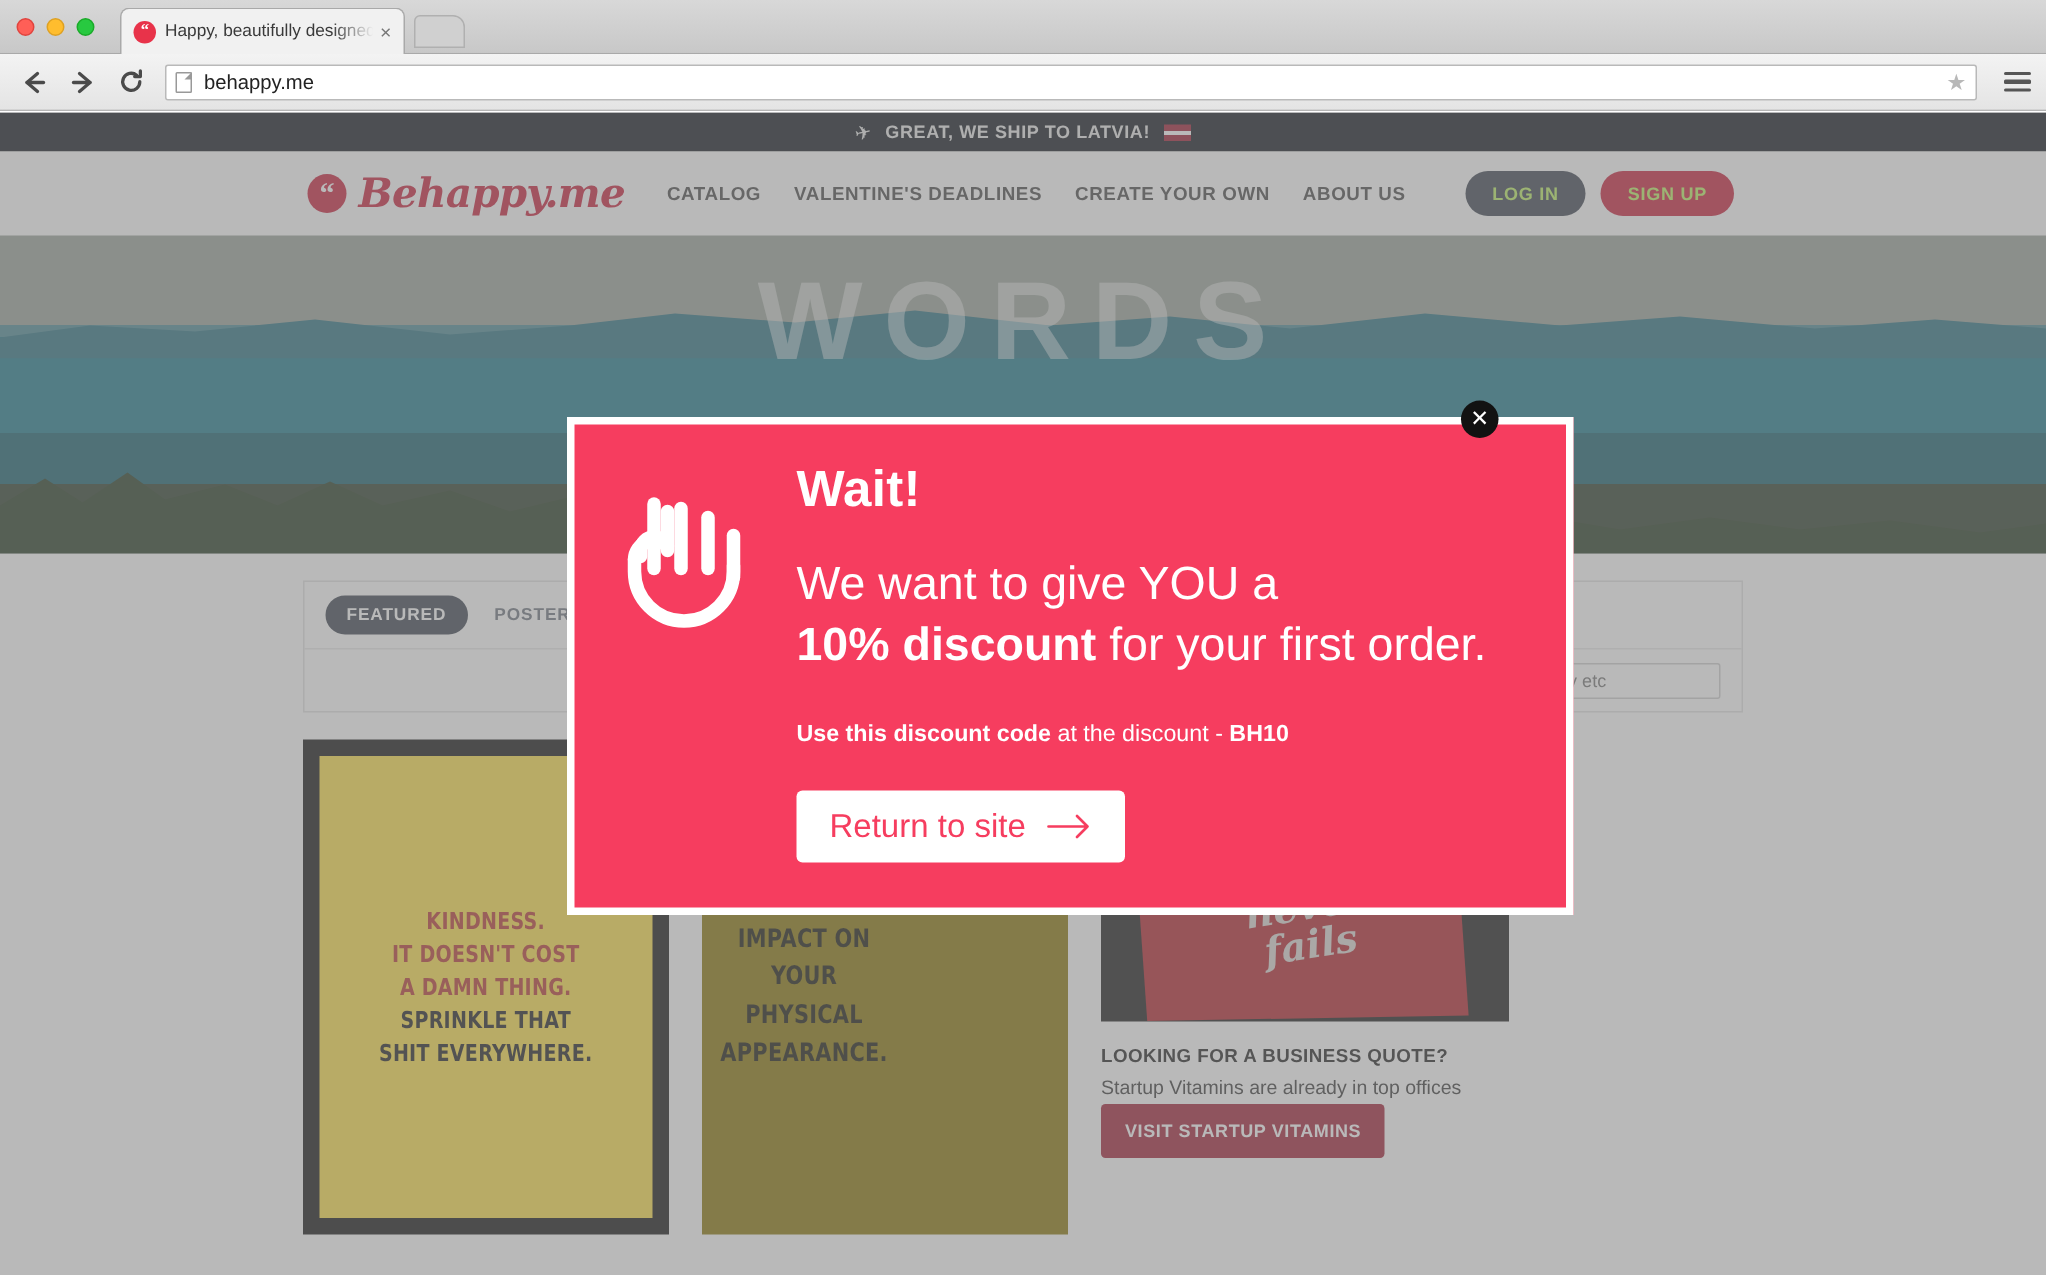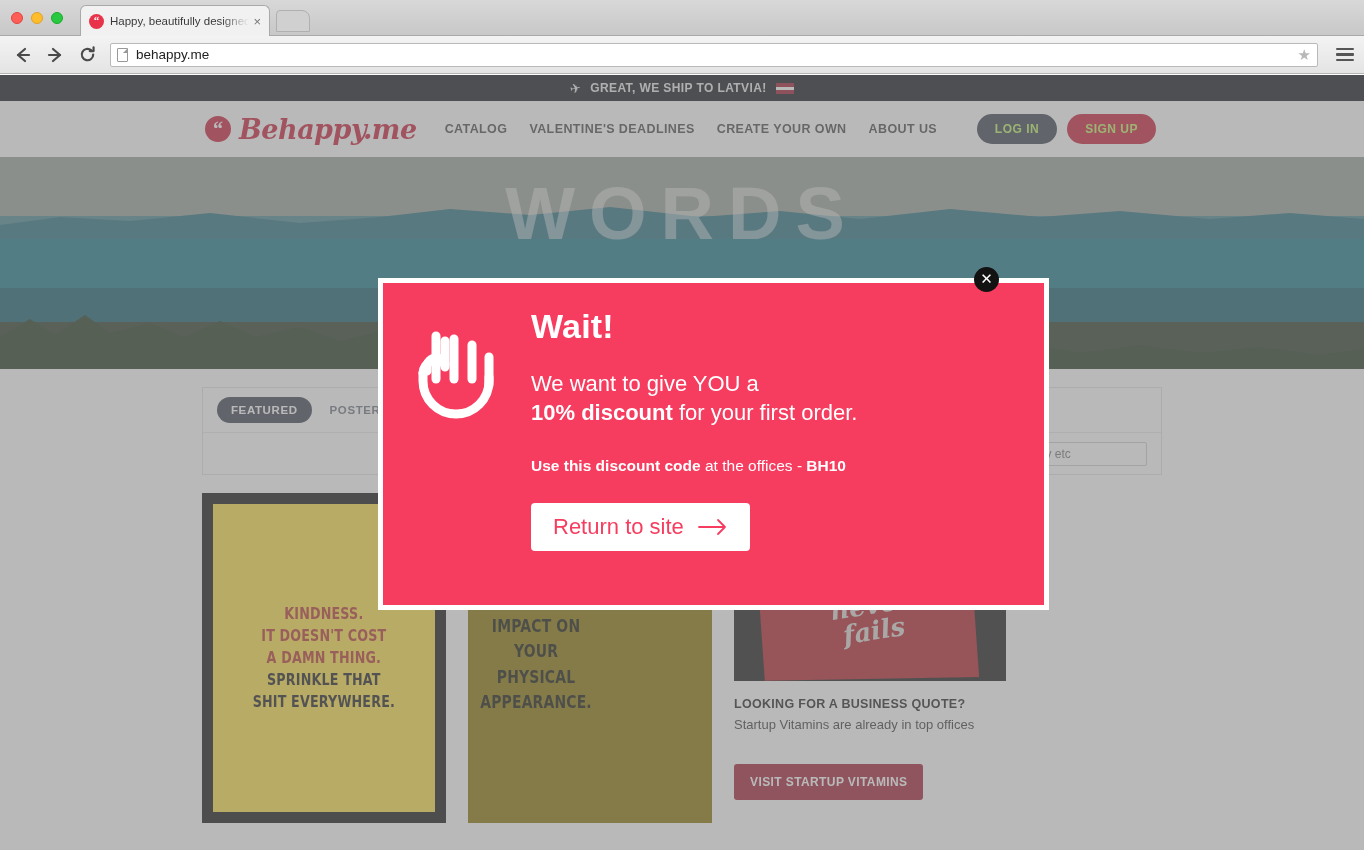--- a/index.html
+++ b/index.html
@@ -259,21 +259,21 @@
     font-family: "DejaVu Serif", serif; font-style: italic; font-weight: bold;
     color: #ded9d6; font-size: 26px; line-height: 1.0;
   }
   .sv-script i { display: block; }
   .sv-head {
     margin-top: 16px; font-size: 12.5px; font-weight: bold;
     letter-spacing: .3px; color: #222; text-transform: uppercase;
   }
   .sv-sub { margin-top: 6px; font-size: 13px; color: #3a3a3a; }
   .sv-btn {
-    display: inline-block; margin-top: 32px;
+    display: inline-block; margin-top: 4px;
     background: #a32036; color: #fff;
     font-size: 12px; font-weight: bold; letter-spacing: .4px;
     padding: 11px 16px; border-radius: 3px;
   }
 
   
   .modal {
     position: absolute; left: 378px; top: 203px;
     width: 671px; height: 332px;
     background: #f63d5f;
@@ -281,21 +281,21 @@
     z-index: 60;
     display: flex; padding: 26px 30px 0 24px;
   }
   .modal-hand { width: 112px; flex: 0 0 112px; padding-top: 14px; }
   .modal-body { flex: 1 1 auto; padding-left: 12px; color: #fff; }
   .modal-title {
     font-size: 34px; font-weight: bold; letter-spacing: .2px; line-height: 1;
     margin-bottom: 26px;
   }
   .modal-line {
-    font-size: 22px; line-height: 1.32; font-weight: normal;
+    font-size: 31px; line-height: 1.32; font-weight: normal;
   }
   .modal-line b { font-weight: bold; }
   .modal-code {
     margin-top: 28px; font-size: 15.5px; line-height: 1.4;
   }
   .modal-code b { font-weight: bold; }
   .modal-btn {
     display: inline-flex; align-items: center; gap: 14px;
     margin-top: 26px; background: #ffffff; color: #f63d5f;
     border-radius: 4px; padding: 13px 22px;
@@ -476,21 +476,21 @@
             <path d="M82,34 v28"></path>
             <path d="M16,50 a13,13 0 0 1 22,-9"></path>
             <path d="M16,50 v8 a33,33 0 0 0 66,0 v-4"></path>
           </g>
         </svg>
       </div>
       <div class="modal-body">
         <div class="modal-title">Wait!</div>
         <div class="modal-line">We want to give YOU a</div>
         <div class="modal-line"><b>10% discount</b><span> for your first order.</span></div>
-        <div class="modal-code"><b>Use this discount code</b><span> at the offices - </span><b>BH10</b></div>
+        <div class="modal-code"><b>Use this discount code</b><span> at the discount - </span><b>BH10</b></div>
         <span class="modal-btn">
           <span>Return to site</span>
           <svg width="30" height="18" viewBox="0 0 30 18">
             <path d="M1,9 H27 M20,2 L27,9 L20,16" fill="none" stroke="#f63d5f" stroke-width="1.8" stroke-linecap="round" stroke-linejoin="round"></path>
           </svg>
         </span>
       </div>
     </div>
     <div class="modal-close">✕</div>
 

